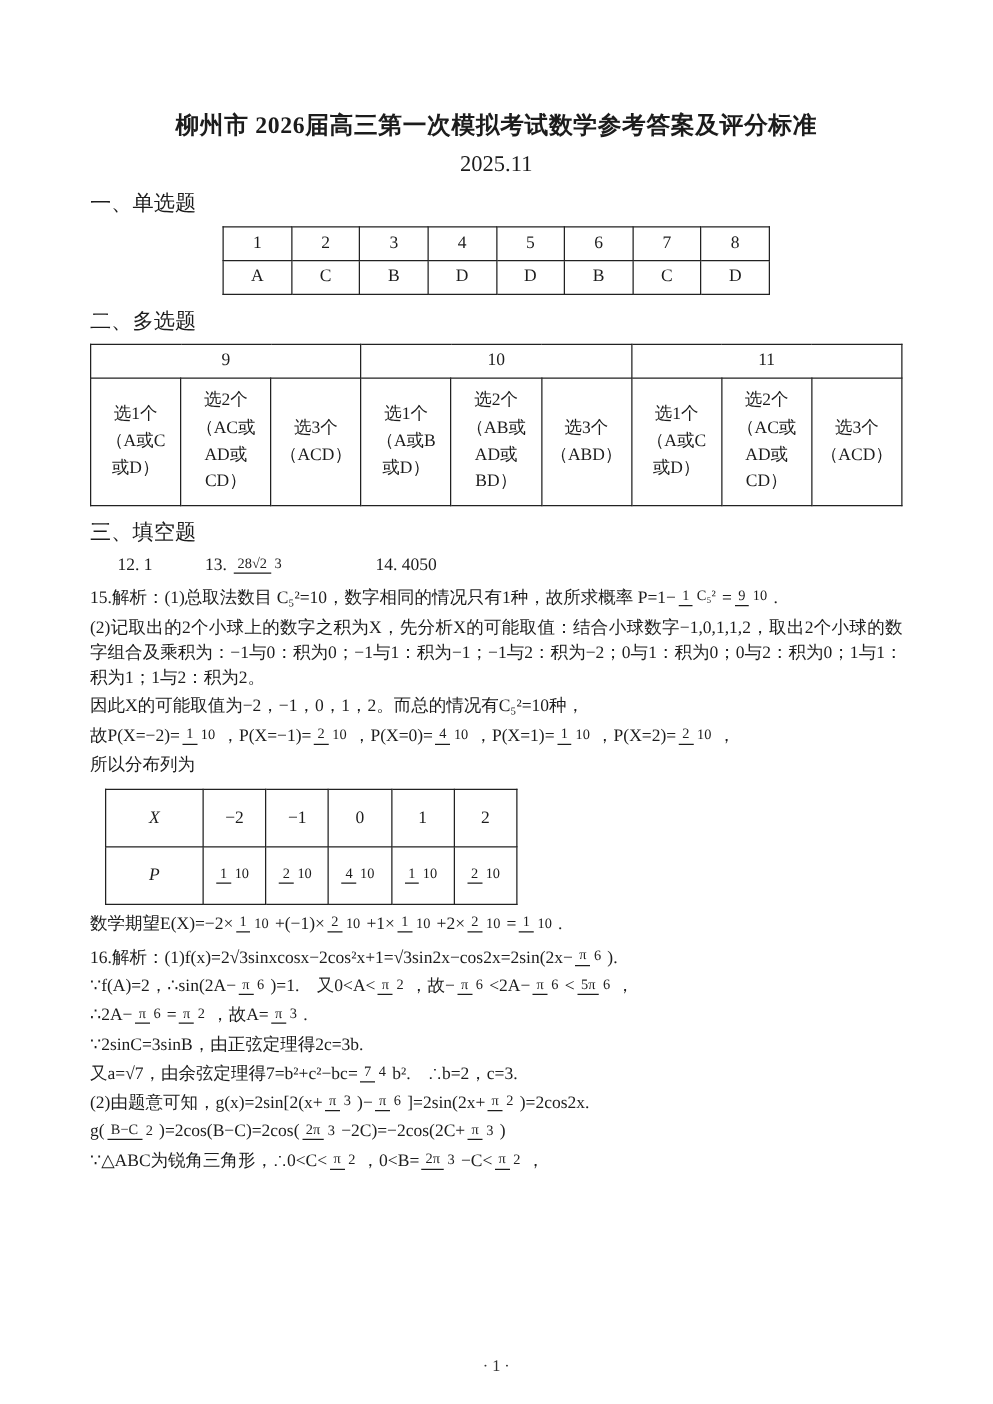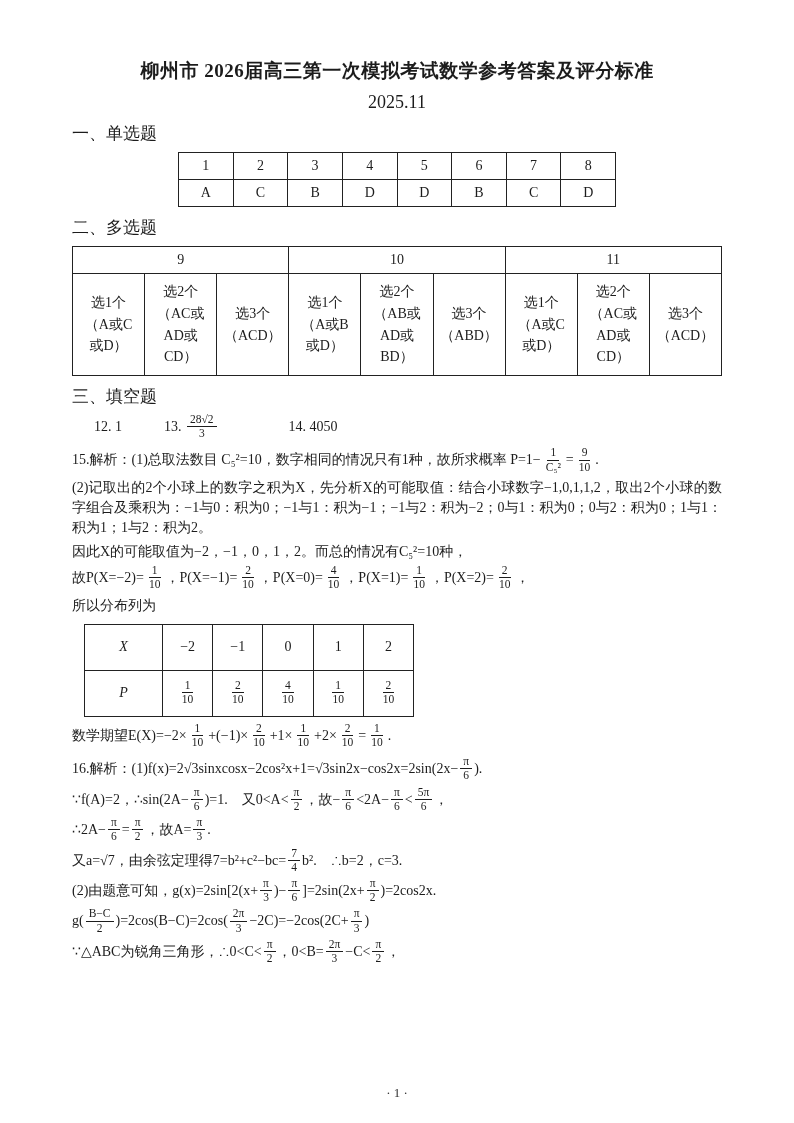--- a/index.html
+++ b/index.html
@@ -6,36 +6,36 @@
   html,body { width:794px; height:1123px; }
   body {
     background:#ffffff;
     color:#1c1c1c;
     font-family:"Liberation Serif","DejaVu Serif",serif;
     position:relative;
     overflow:hidden;
   }
   .page { padding:58px 72px 0 72px; }
   .title {
-    font-size:19px; font-weight:bold; text-align:center; letter-spacing:0.5px;
+    font-size:19px; font-weight:bold; text-align:center; letter-spacing:0.5px;margin-top:29px;
   }
   .date { text-align:center; font-size:18px; margin-top:8px; }
   .heading { font-size:17px; margin-top:9px; }
   table { border-collapse:collapse; table-layout:fixed; }
   td { border:1px solid #222; text-align:center; font-size:14px; vertical-align:middle; }
   .sc-table { margin:7px auto 0 auto; width:438px; }
   .sc-table td { height:27px; }
   .mc-table { width:100%; margin-top:7px; }
   .mc-table td { height:27px; }
   .mc-table tr.opts td { height:102px; white-space:pre-line; line-height:1.55; padding:2px 1px; }
   .fill-line { margin-top:8px; padding-left:22px; }
   .mline { font-size:14px; line-height:1.45; margin-top:6px; text-align:justify; }
   .mline.tight { margin-top:3px; }
   .frac {
-    display:inline-flex; flex-direction:column; align-items:center;
+    display:inline-flex; flex-direction:row; align-items:center;
     vertical-align:middle; margin:0 2px; line-height:1.15; font-size:11.5px;
     position:relative; top:-1px;
   }
   .fnum { padding:0 3px; border-bottom:1px solid #1c1c1c; }
   .fden { padding:0 3px; }
   .dist-table { margin:8px 0 0 12px; width:330px; }
   .dist-table td { height:46px; }
   .dist-table td.head { font-style:italic; width:78px; }
   .footer {
     position:absolute; bottom:22px; left:0; width:100%;
@@ -226,20 +226,21 @@
   <div class="mline tight">∴2A−<span class="frac">
         <span class="fnum">π</span>
         <span class="fden">6</span>
       </span>=<span class="frac">
         <span class="fnum">π</span>
         <span class="fden">2</span>
       </span>，故A=<span class="frac">
         <span class="fnum">π</span>
         <span class="fden">3</span>
       </span>.</div>
+  <div class="mline tight">∵2sinC=3sinB，由正弦定理得2c=3b.</div>
   <div class="mline tight">又a=√7，由余弦定理得7=b²+c²−bc=<span class="frac">
         <span class="fnum">7</span>
         <span class="fden">4</span>
       </span>b².　∴b=2，c=3.</div>
   <div class="mline tight">(2)由题意可知，g(x)=2sin[2(x+<span class="frac">
         <span class="fnum">π</span>
         <span class="fden">3</span>
       </span>)−<span class="frac">
         <span class="fnum">π</span>
         <span class="fden">6</span>

